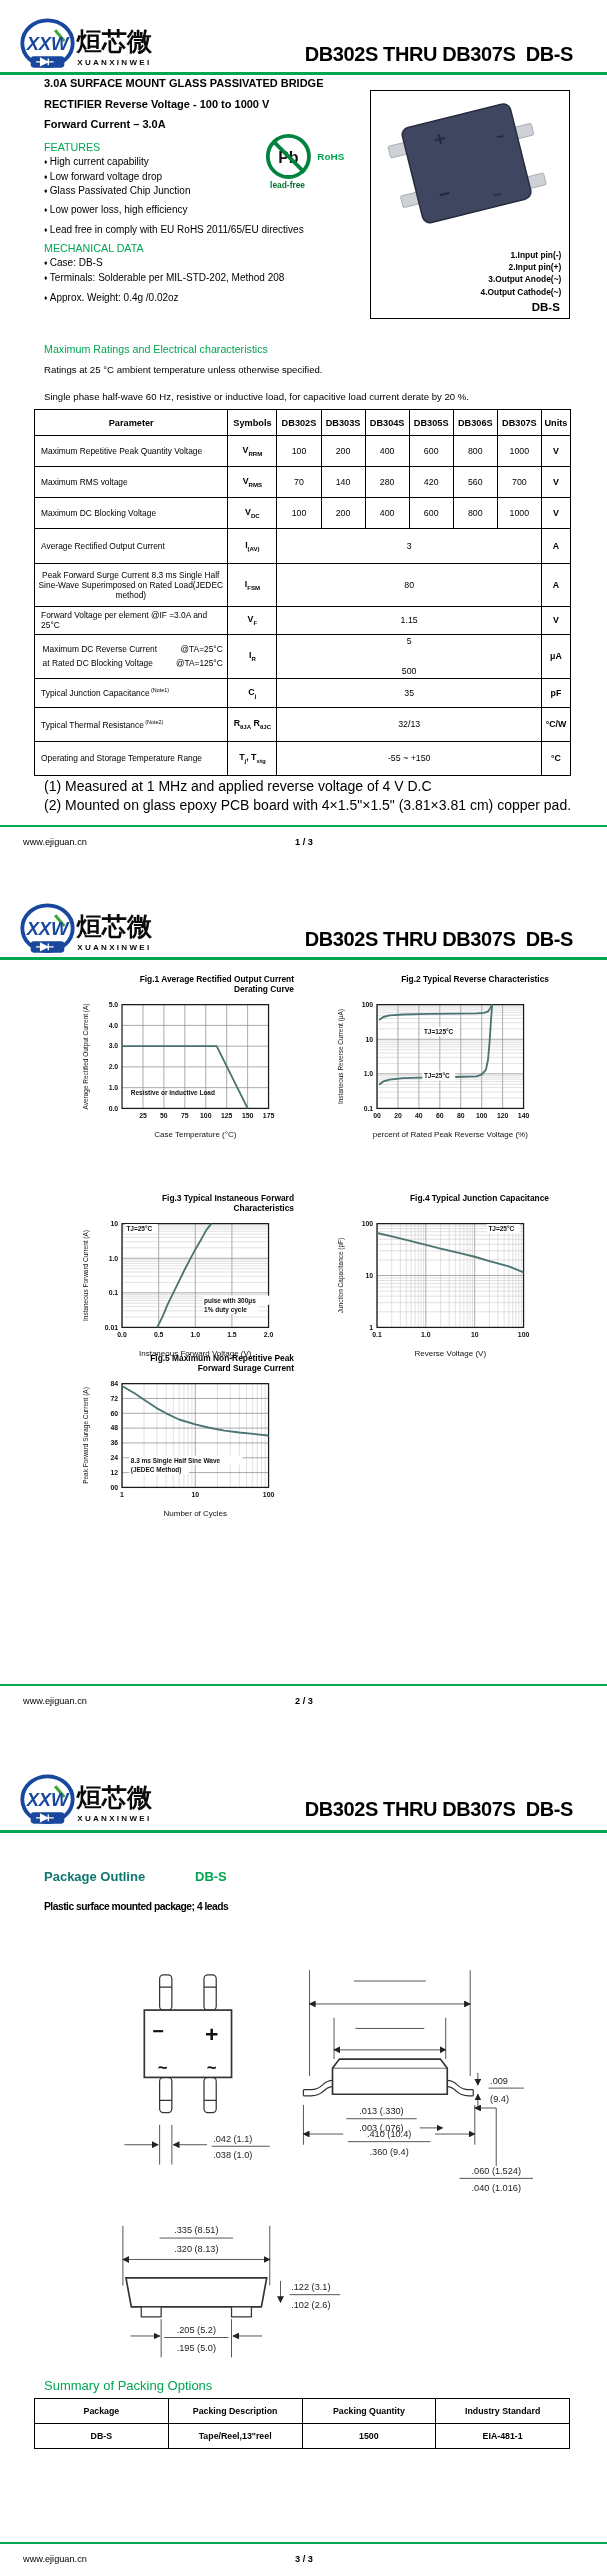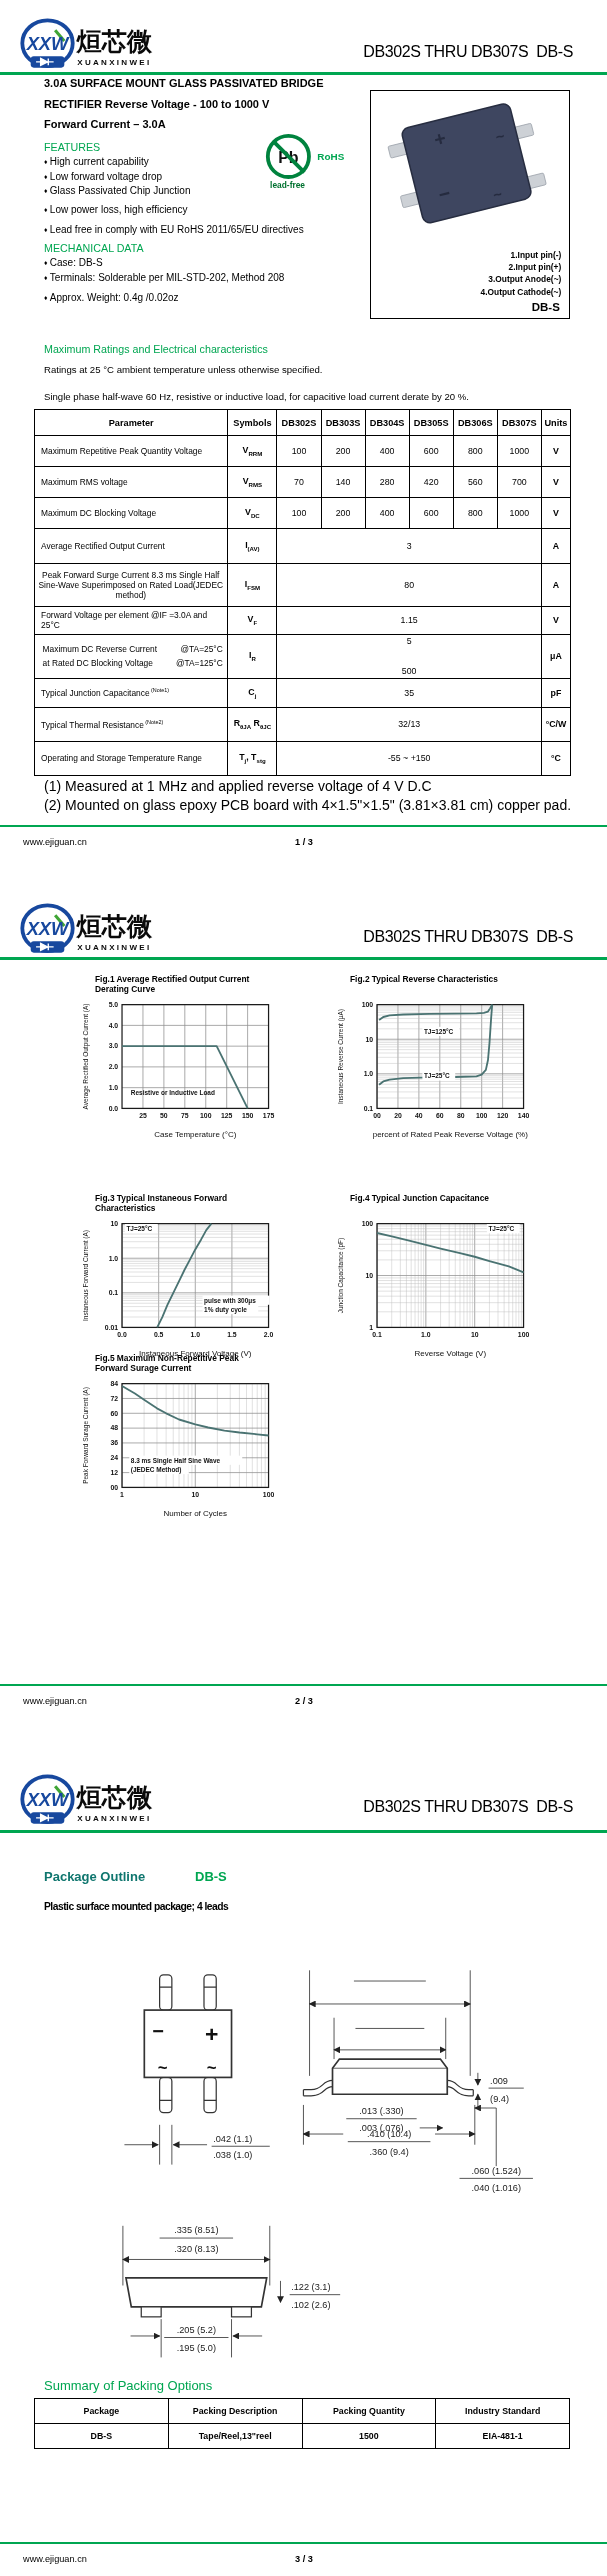--- a/index.html
+++ b/index.html
@@ -1,21 +1,21 @@
 <!DOCTYPE html>
 <html style="font-size:12.2px"><head>
 <meta charset="utf-8">
 <style>
   html,body{margin:0;padding:0;background:#fff;}
   body{font-family:"Liberation Sans",sans-serif;color:#000;}
   #sheet{position:relative;width:608px;height:2576px;background:#fff;overflow:hidden;}
   .page{position:absolute;left:0;width:608px;height:859px;background:#fff;}
   .abs{position:absolute;}
   .hdr-line{position:absolute;left:0;right:0;height:3.1px;background:#00A651;}
-  .doc-title{position:absolute;right:35px;font-size:16px;font-weight:normal;white-space:pre;letter-spacing:-0.4px;}
+  .doc-title{position:absolute;right:35px;font-size:20px;font-weight:bold;white-space:pre;letter-spacing:-0.4px;}
   .logo-svg{position:absolute;left:20px;width:191px;height:55px;}
   .headline{position:absolute;left:44px;font-size:11px;font-weight:bold;}
   .green-h{color:#00A651;font-weight:normal;font-size:10.7px;}
   .feat{position:absolute;left:44px;font-size:10px;}
   .blt{font-size:6.9px;margin-right:2.3px;vertical-align:0.8px;}
   .pb-svg{position:absolute;left:253px;top:129px;width:115px;height:64px;}
   .pkg-box{position:absolute;left:370px;top:90px;width:198px;height:227px;border:1.5px solid #000;}
   .pins{position:absolute;right:7.7px;top:158px;text-align:right;font-size:8.4px;font-weight:bold;line-height:12.2px;}
   .pkg-name{position:absolute;right:9.2px;bottom:4.6px;font-size:11.5px;font-weight:bold;}
   .note-line{position:absolute;left:44px;font-size:9.6px;}
@@ -25,21 +25,21 @@
   .ratings td.param{text-align:left;padding-left:6.1px;padding-right:3.1px;font-size:8.4px;}
   .ratings td.param.ctr{text-align:center;padding-left:2.3px;}
   .ratings sub{font-size:6.1px;}
   .ratings .unit,.ratings .symc{font-weight:bold;}
   .ratings sup.note{font-size:5.4px;}
   .irline{display:flex;justify-content:space-between;padding:2.3px 1.5px;}
   .footnote{position:absolute;left:44px;font-size:14px;font-weight:normal;}
   .foot-line{position:absolute;left:0;right:0;height:2.3px;background:#00A651;}
   .site{position:absolute;left:23px;font-size:9.2px;}
   .pageno{position:absolute;left:0;right:0;text-align:center;font-size:9.2px;font-weight:bold;white-space:pre;}
-  .figtitle{position:absolute;width:199px;text-align:left;font-size:8.4px;font-weight:bold;line-height:10px;}
+  .figtitle{position:absolute;width:199px;text-align:right;font-size:8.4px;font-weight:bold;line-height:10px;}
   .chart{position:absolute;width:199px;height:145px;}
   .po-title{position:absolute;left:44px;font-size:13px;font-weight:bold;color:#0f766e;}
   .po-pkg{position:absolute;left:195px;font-size:13px;font-weight:bold;color:#00A651;}
   .po-sub{position:absolute;left:44px;font-size:10.3px;font-weight:bold;letter-spacing:-0.5px;}
   .outline-svg{position:absolute;left:77px;top:227px;width:459px;height:429px;}
   .dimtxt{font-size:12px;fill:#222;font-family:"Liberation Sans",sans-serif;}
   .packing{position:absolute;left:34px;top:681px;width:536px;border-collapse:collapse;table-layout:fixed;border:1.5px solid #000;}
   .packing th,.packing td{border:0.8px solid #000;text-align:center;font-size:8.8px;font-weight:bold;height:22px;margin-top:42px;}
 </style>
 </head>

